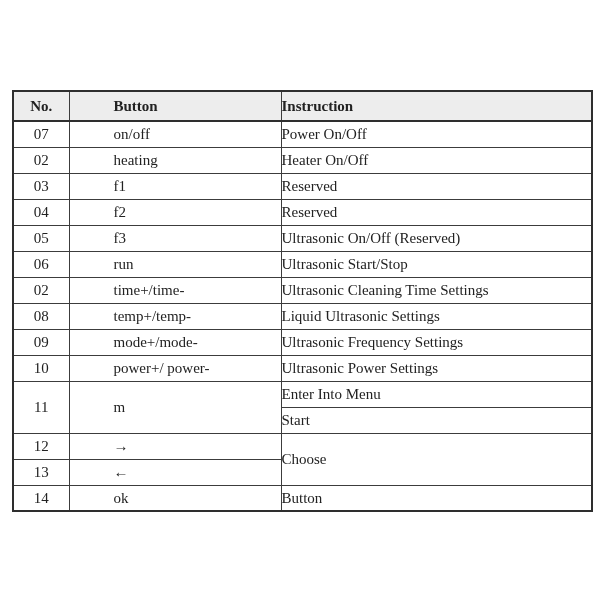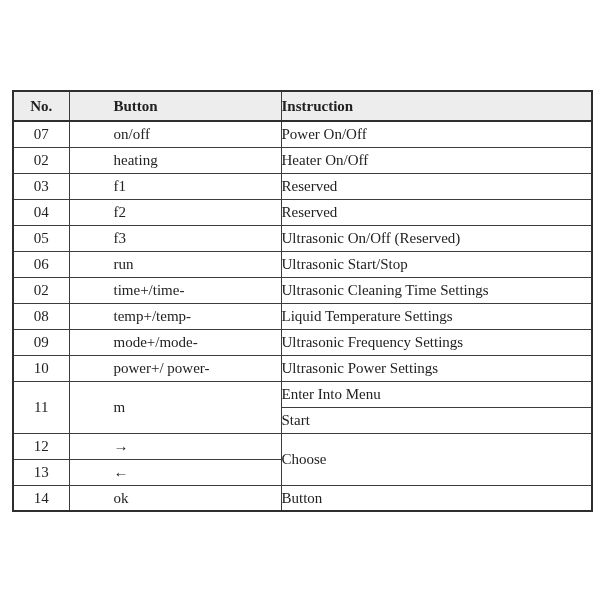--- a/index.html
+++ b/index.html
@@ -99,21 +99,21 @@
         <td class="cell-instruction">Ultrasonic Start/Stop</td>
       </tr>
       <tr>
         <td class="cell-no">02</td>
         <td class="cell-button">time+/time-</td>
         <td class="cell-instruction">Ultrasonic Cleaning Time Settings</td>
       </tr>
       <tr>
         <td class="cell-no">08</td>
         <td class="cell-button">temp+/temp-</td>
-        <td class="cell-instruction">Liquid Temperature Settings</td>
+        <td class="cell-instruction">Liquid Ultrasonic Settings</td>
       </tr>
       <tr>
         <td class="cell-no">09</td>
         <td class="cell-button">mode+/mode-</td>
         <td class="cell-instruction">Ultrasonic Frequency Settings</td>
       </tr>
       <tr>
         <td class="cell-no">10</td>
         <td class="cell-button">power+/ power-</td>
         <td class="cell-instruction">Ultrasonic Power Settings</td>

